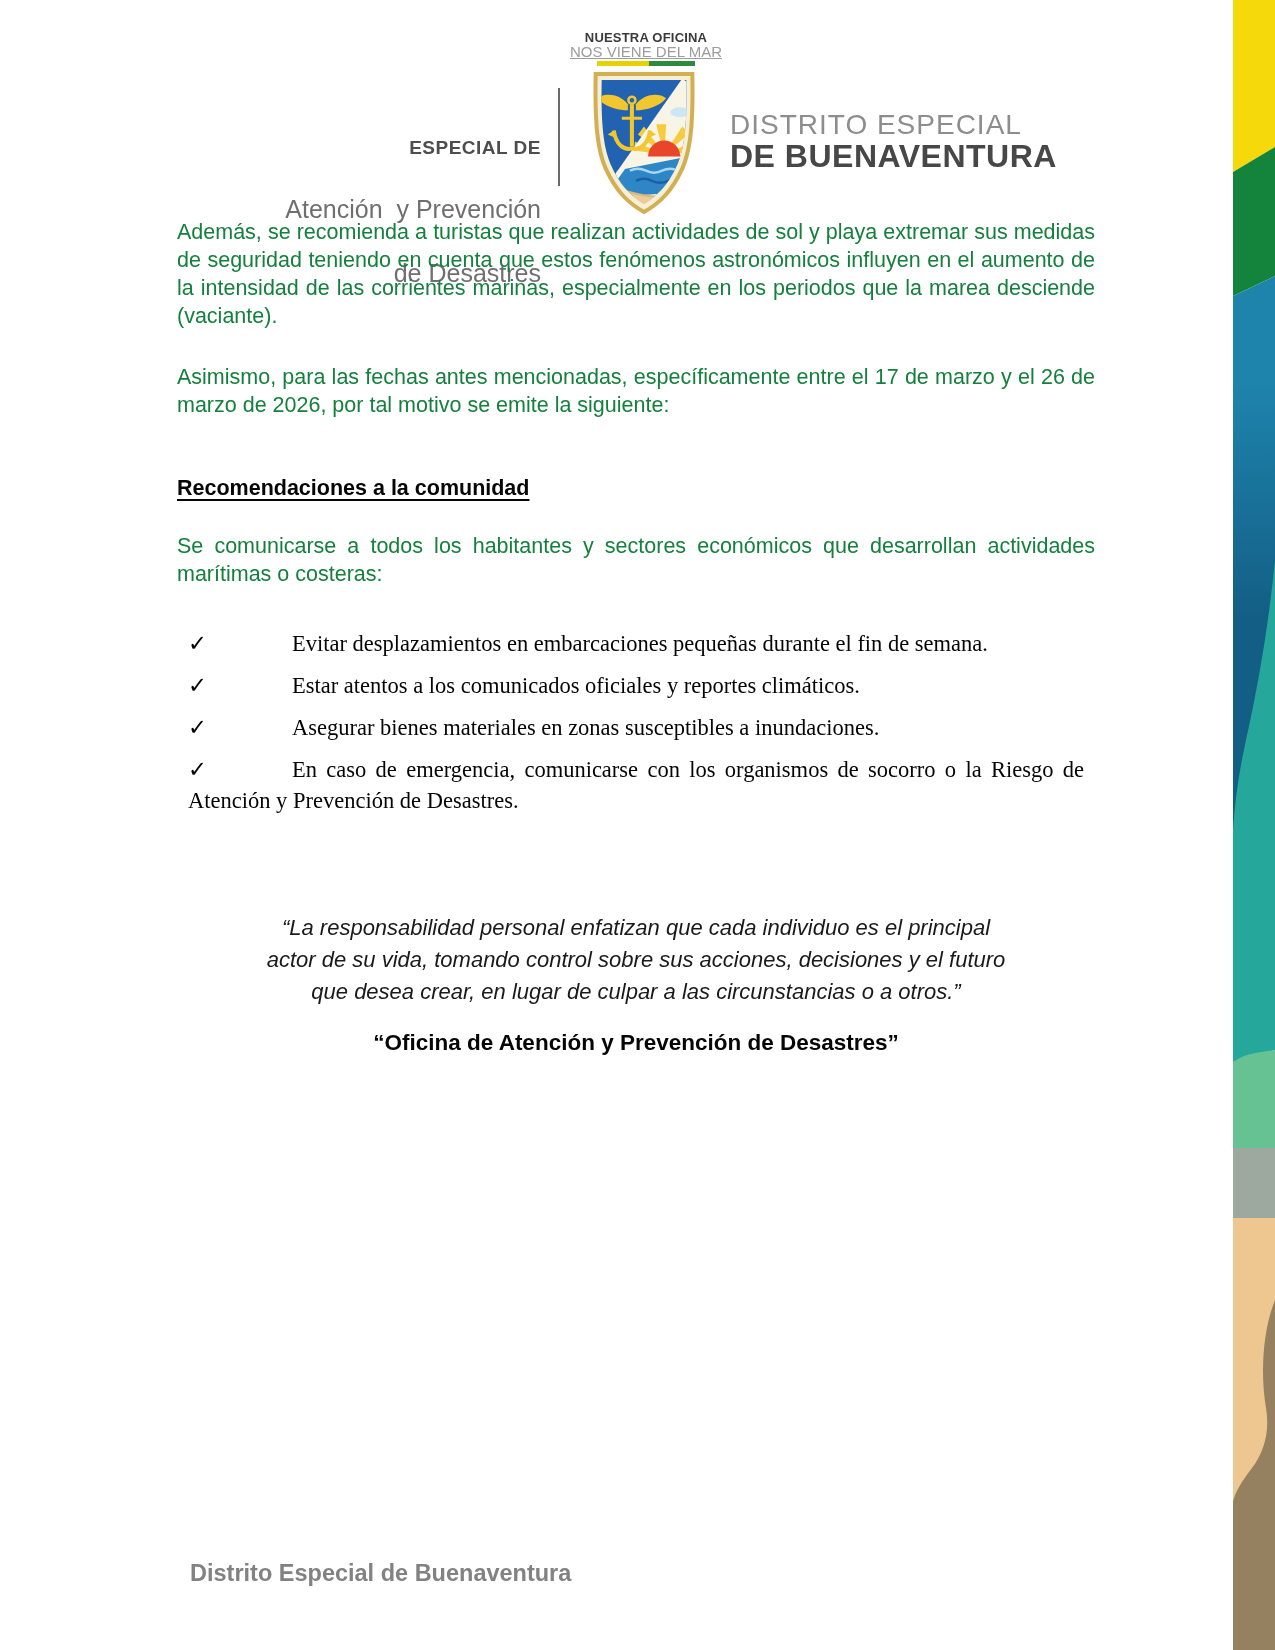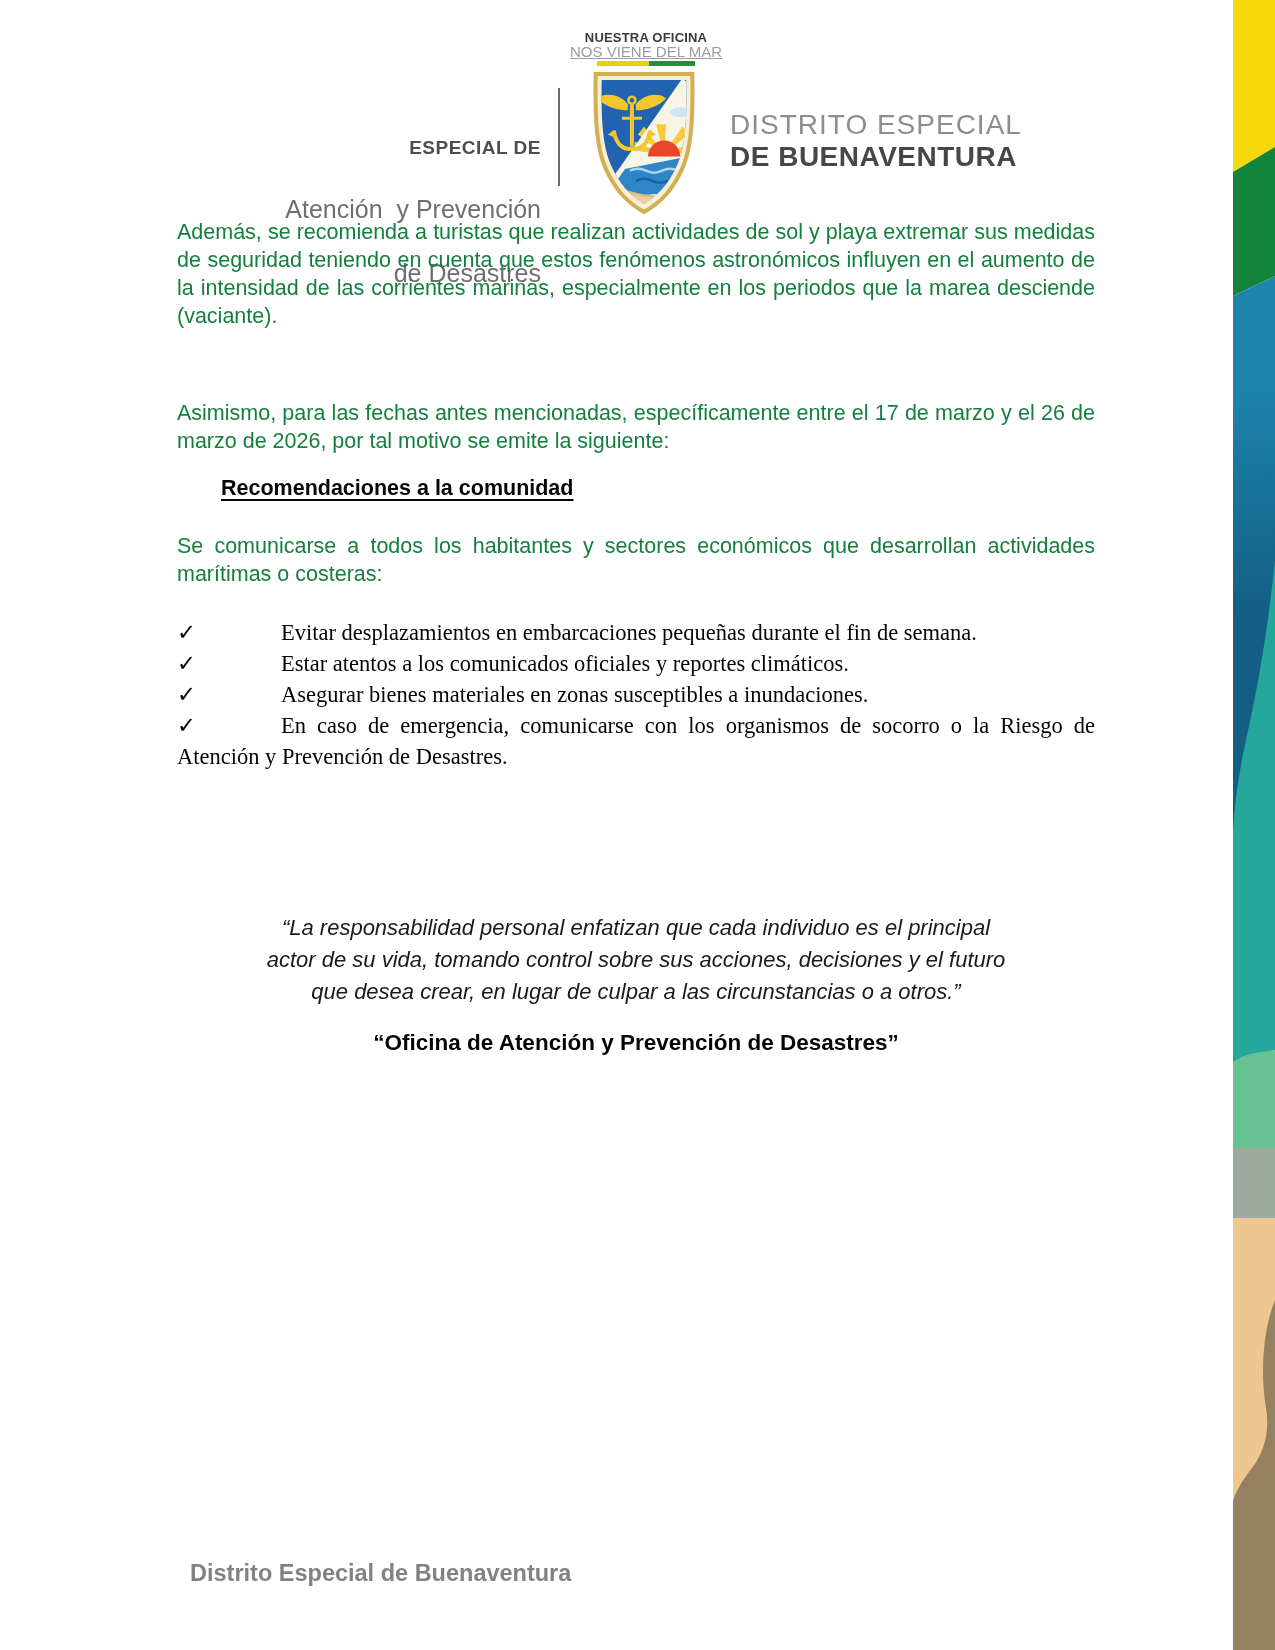--- a/index.html
+++ b/index.html
@@ -14,32 +14,32 @@
   .divider{position:absolute;left:558px;top:88px;width:2px;height:98px;background:#6a6a6a;}
   .motto{position:absolute;left:566px;top:30px;width:160px;text-align:center;}
   .motto-l1{font-size:13px;font-weight:bold;color:#3a3a3a;letter-spacing:.2px;line-height:15px;}
   .motto-l2{font-size:15px;color:#9c9c9c;line-height:13px;text-decoration:underline;}
   .motto-bar{width:98px;height:5px;margin:3px auto 0 auto;display:flex;}
   .motto-bar .y{flex:1.15;background:#e5d200;}
   .motto-bar .g{flex:1;background:#2a8c3c;}
   .shield{position:absolute;left:585px;top:70px;width:118px;height:146px;}
   .district-block{position:absolute;left:730px;top:110px;}
   .district-l1{font-size:28px;line-height:30px;color:#8d8d8d;letter-spacing:1px;}
-  .district-l2{font-size:28px;line-height:33px;font-weight:bold;color:#474747;letter-spacing:.5px;}
+  .district-l2{font-size:32px;line-height:33px;font-weight:bold;color:#474747;letter-spacing:.5px;}
   
   .body-par{position:absolute;left:177px;width:918px;font-size:21.5px;line-height:28px;
             text-align:justify;color:#15803d;}
-  #p1{top:218px;} #p2{top:363px;margin-top:36px;}
+  #p1{top:218px;} #p2{top:363px;}
   #rec-heading{position:absolute;left:177px;top:476px;font-size:21.5px;font-weight:bold;
-               text-decoration:underline;text-decoration-thickness:2px;text-underline-offset:4px;margin-left:44px;}
+               text-decoration:underline;text-decoration-thickness:2px;text-underline-offset:4px;}
   #p3{top:532px;}
   .checklist{position:absolute;left:177px;top:617px;width:918px;
              font-family:"Liberation Serif",serif;font-size:22.5px;line-height:31px;
              text-align:justify;color:#050505;}
-  .check-item{margin:0;}
+  .check-item{margin:11px;}
   .check{display:inline-block;width:104px;}
   
   .center-blk{position:absolute;left:177px;width:918px;text-align:center;}
   #recordemos{top:826px;}
   .resp-heading{font-size:22px;line-height:32px;font-weight:bold;}
   .law-ref{font-size:22px;line-height:32px;}
   #quote{top:912px;font-style:italic;font-size:22px;line-height:32px;color:#1a1a1a;}
   #office-quote{top:1030px;font-weight:bold;font-size:22.5px;}
   
   .footer{position:absolute;left:190px;top:1488px;font-size:23.5px;line-height:34px;

